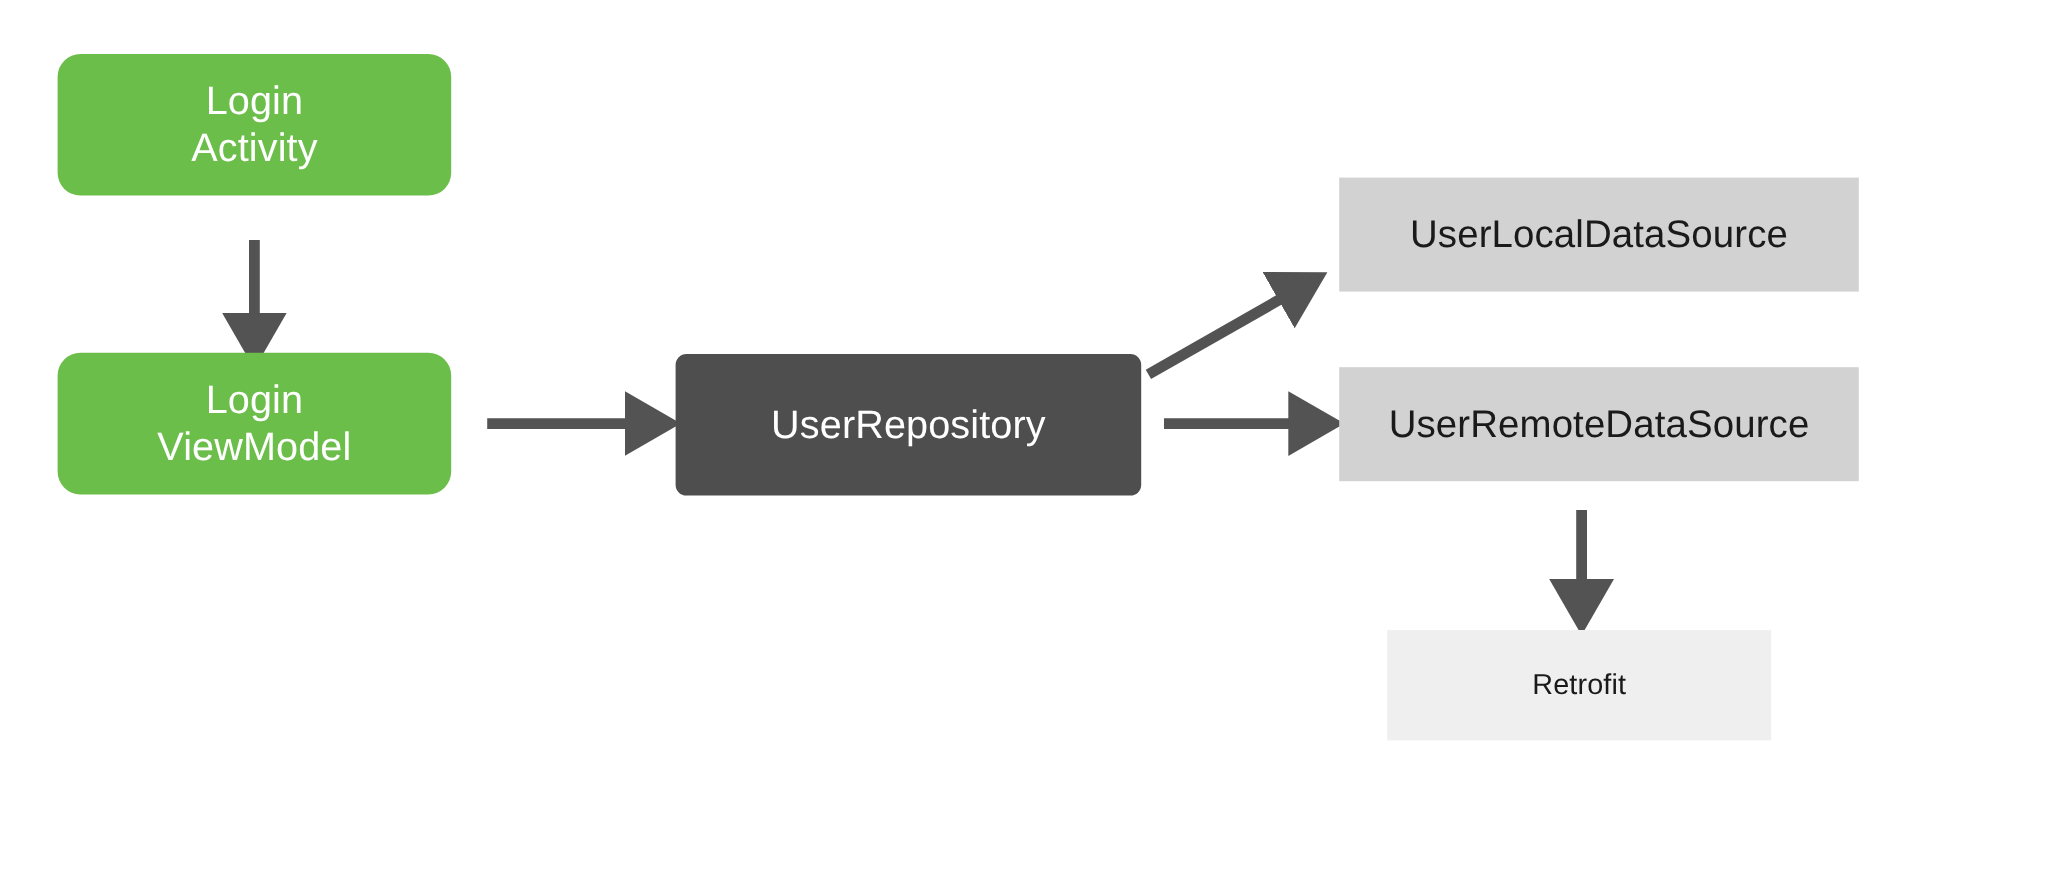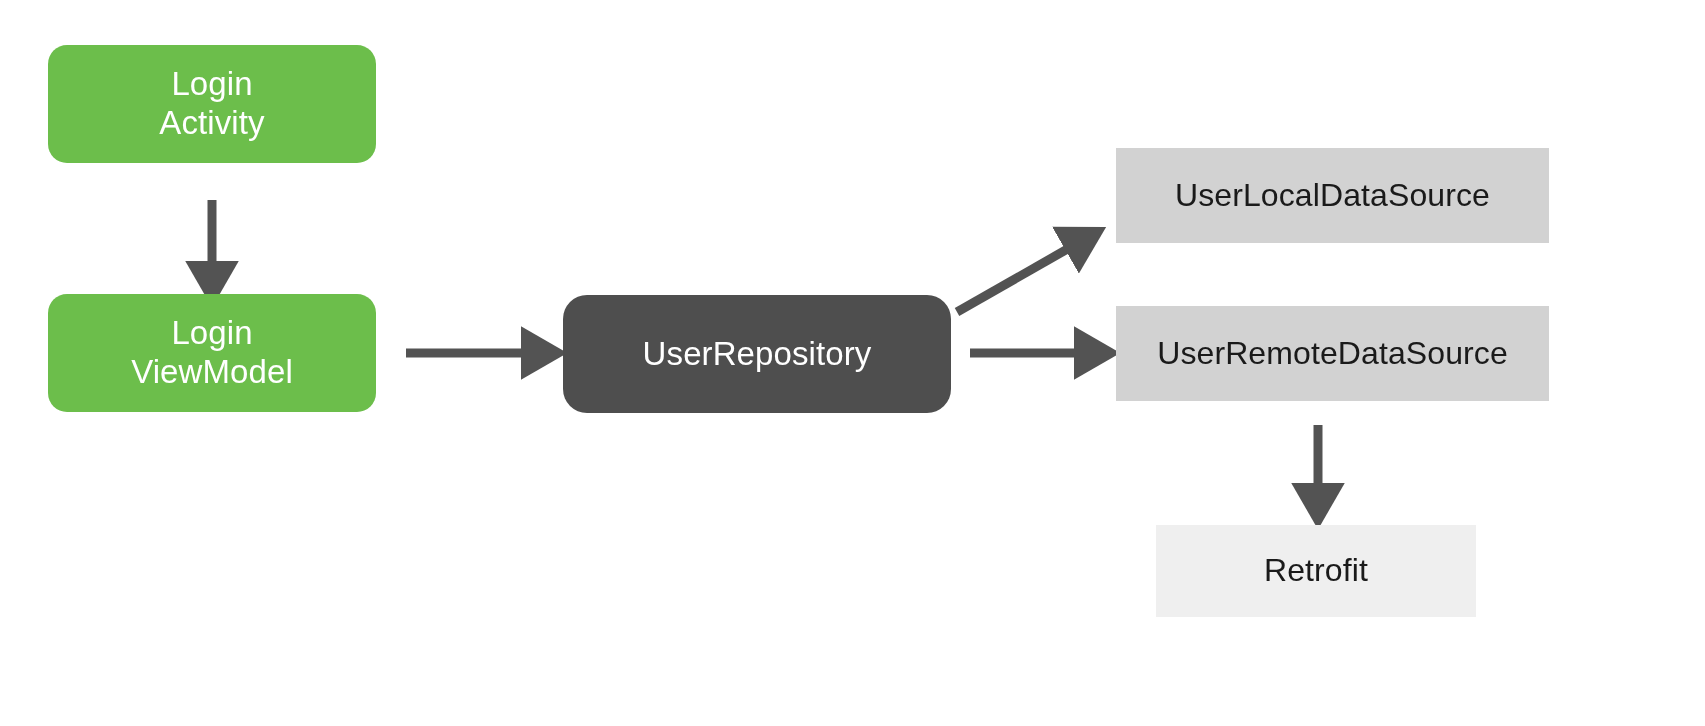--- a/index.html
+++ b/index.html
@@ -43,21 +43,21 @@
   .node-gray {
     background: #D2D2D2;
     color: #1a1a1a;
     border-radius: 0;
     font-size: 32px;
   }
   .node-lightgray {
     background: #EFEFEF;
     color: #1a1a1a;
     border-radius: 0;
-    font-size: 32px;
+    font-size: 24px;
   }
   .arrow-layer {
     position: absolute;
     left: 0;
     top: 0;
     width: 1705px;
     height: 726px;
     pointer-events: none;
   }
 </style>
@@ -97,21 +97,21 @@
   <div class="node node-green" style="left:48px; top:45px; width:328px; height:118px;">
     <span>Login
 Activity</span>
   </div>
 
   <div class="node node-green" style="left:48px; top:294px; width:328px; height:118px;">
     <span>Login
 ViewModel</span>
   </div>
 
-  <div class="node node-dark" style="left:563px; top:295px; width:388px; height:118px;border-radius:24px;">
+  <div class="node node-dark" style="left:563px; top:295px; width:388px; height:118px;">
     <span>UserRepository</span>
   </div>
 
   <div class="node node-gray" style="left:1116px; top:306px; width:433px; height:95px;">
     <span>UserRemoteDataSource</span>
   </div>
 
   <div class="node node-gray" style="left:1116px; top:148px; width:433px; height:95px;">
     <span>UserLocalDataSource</span>
   </div>

